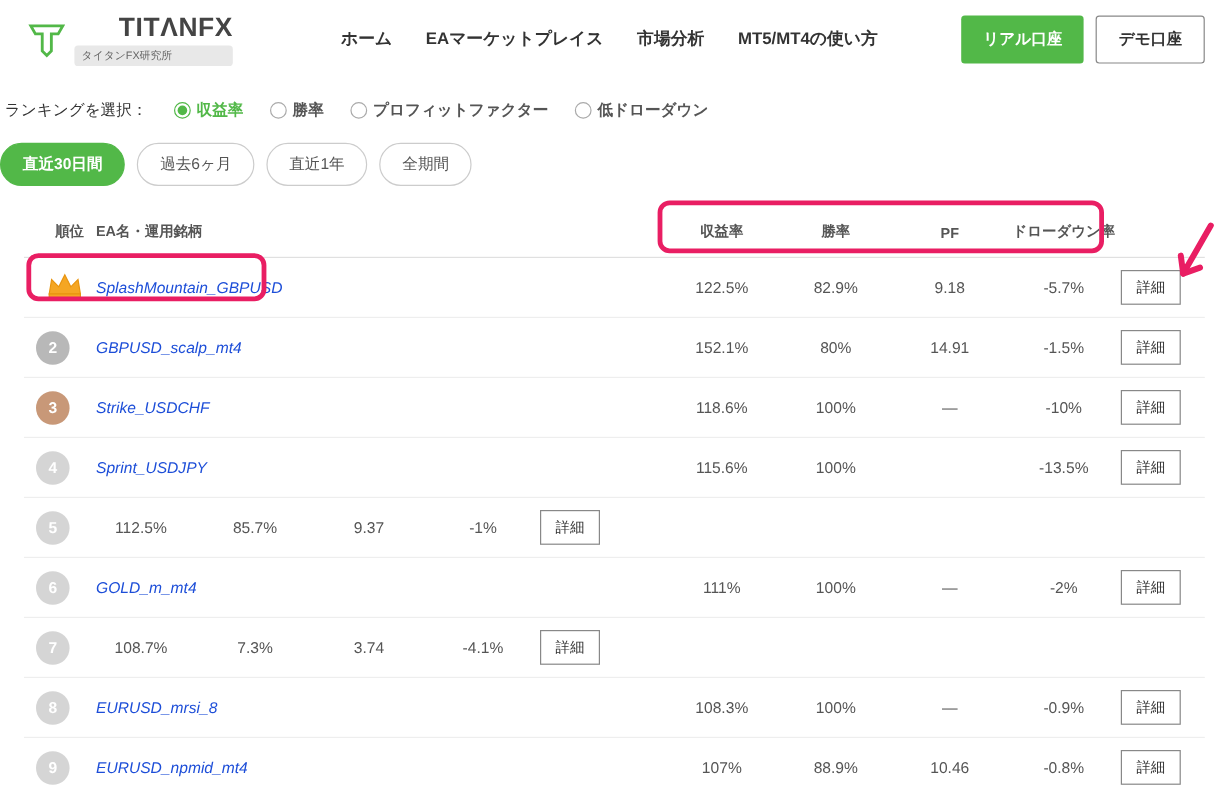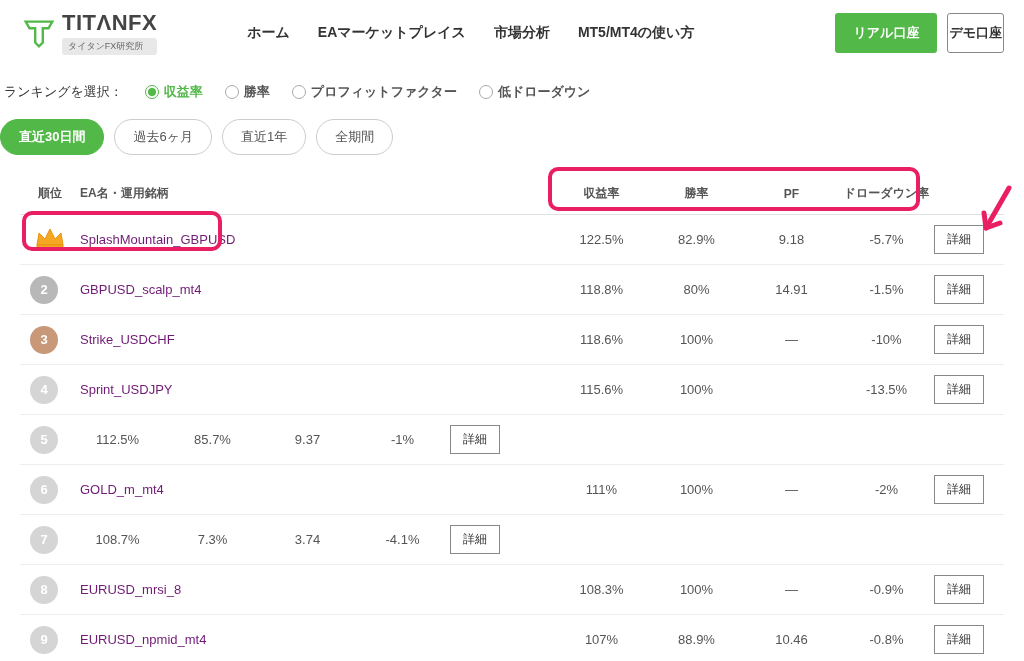--- a/index.html
+++ b/index.html
@@ -1,56 +1,56 @@
 <!DOCTYPE html>
 <html><head>
   <meta charset="utf-8">
   <style>
     * { margin: 0; padding: 0; box-sizing: border-box; }
     body { font-family: -apple-system, BlinkMacSystemFont, "Segoe UI", "Hiragino Sans", "Meiryo", sans-serif; background: #fff; color: #333; width: 1024px; }
     
     .header { display: flex; align-items: center; padding: 10px 20px; }
     .logo { display: flex; align-items: center; }
     .logo-icon { width: 38px; height: 38px; margin-right: 4px; }
-    .logo-text { font-size: 22px; font-weight: 700; color: #444; letter-spacing: 0.5px; }
+    .logo-text { font-size: 22px; font-weight: 700; color: #444; letter-spacing: 0.5px; margin-left: 37px; }
     .logo-sub { font-size: 9px; color: #666; background: #e8e8e8; padding: 2px 6px; border-radius: 3px; margin-top: 2px; display: inline-block; }
     .logo-right { display: flex; flex-direction: column; }
     .nav { display: flex; gap: 28px; margin-left: 90px; align-items: center; }
     .nav-item { font-size: 14px; font-weight: 600; color: #333; cursor: pointer; }
     .header-buttons { margin-left: auto; display: flex; gap: 10px; }
     .btn-primary { background: #52b848; color: #fff; border: none; padding: 10px 18px; font-size: 13px; font-weight: 600; border-radius: 3px; cursor: pointer; }
-    .btn-secondary { background: #fff; color: #333; border: 1px solid #888; padding: 10px 1px; font-size: 13px; font-weight: 600; border-radius: 3px; cursor: pointer; }
+    .btn-secondary { background: #fff; color: #333; border: 1px solid #888; padding: 10px 18px; font-size: 13px; font-weight: 600; border-radius: 3px; cursor: pointer; }
     
     .filter-row { display: flex; align-items: center; padding: 18px 4px 10px; gap: 22px; font-size: 13px; }
     .filter-label { color: #333; }
     .radio-group { display: flex; gap: 22px; }
     .radio-item { display: flex; align-items: center; gap: 5px; cursor: pointer; }
     .radio-circle { width: 14px; height: 14px; border: 1.5px solid #aaa; border-radius: 50%; display: flex; align-items: center; justify-content: center; }
     .radio-circle.selected { border-color: #52b848; }
     .radio-dot { width: 8px; height: 8px; background: #52b848; border-radius: 50%; }
     .radio-label { color: #555; font-weight: 600; }
     .radio-label.selected { color: #52b848; }
     
     .period-row { display: flex; gap: 10px; padding: 8px 0 18px; }
     .period-btn { padding: 8px 18px; font-size: 13px; border-radius: 18px; border: 1px solid #ccc; background: #fff; color: #555; cursor: pointer; font-weight: 500; }
     .period-btn.active { background: #52b848; color: #fff; border-color: #52b848; font-weight: 600; }
     
     .table-wrapper { padding: 0 20px; position: relative; }
     .table-header { display: flex; align-items: center; padding: 12px 0 12px 10px; border-bottom: 1px solid #e0e0e0; font-size: 12px; color: #555; font-weight: 600; }
-    .col-rank { width: 40px; text-align: center; }
+    .col-rank { width: 40px; text-align: right; }
     .col-name { flex: 1; padding-left: 10px; }
     .col-metric { width: 95px; text-align: center; }
     .col-detail { width: 70px; }
     
     .table-row { display: flex; align-items: center; padding: 10px 0 10px 10px; border-bottom: 1px solid #eee; font-size: 13px; }
     .rank-badge { width: 28px; height: 28px; border-radius: 50%; display: flex; align-items: center; justify-content: center; font-size: 13px; font-weight: 600; color: #fff; background: #d5d5d5; }
     .rank-badge.r2 { background: #b8b8b8; }
     .rank-badge.r3 { background: #c89878; }
     .crown { width: 32px; height: 26px; }
-    .ea-name { color: #701a75; font-weight: 500; }
+    .ea-name { color: #1d4ed8; font-weight: 500; font-style: italic; }
     .metric-val { color: #555; }
     .detail-btn { border: 1px solid #888; background: #fff; padding: 5px 12px; font-size: 12px; cursor: pointer; color: #333; font-weight: 500; }
     
     .highlight-box { position: absolute; border: 4px solid #e91e63; border-radius: 10px; pointer-events: none; }
     .hl1 { top: 38px; left: 22px; width: 200px; height: 40px; }
     .hl2 { top: -6px; left: 548px; width: 372px; height: 44px; }
     
     .arrow { position: absolute; top: 10px; right: 10px; width: 40px; height: 60px; }
   </style>
 </head>
@@ -139,21 +139,21 @@
         <div class="col-metric metric-val">82.9%</div>
         <div class="col-metric metric-val">9.18</div>
         <div class="col-metric metric-val">-5.7%</div>
         <div class="col-detail"><button class="detail-btn">詳細</button></div>
       </div>
       <div class="table-row">
         <div class="col-rank">
           <span class="rank-badge r2">2</span>
         </div>
         <div class="col-name ea-name">GBPUSD_scalp_mt4</div>
-        <div class="col-metric metric-val">118.8%</div>
+        <div class="col-metric metric-val">152.1%</div>
         <div class="col-metric metric-val">80%</div>
         <div class="col-metric metric-val">14.91</div>
         <div class="col-metric metric-val">-1.5%</div>
         <div class="col-detail"><button class="detail-btn">詳細</button></div>
       </div>
       <div class="table-row">
         <div class="col-rank">
           <span class="rank-badge r3">3</span>
         </div>
         <div class="col-name ea-name">Strike_USDCHF</div>

